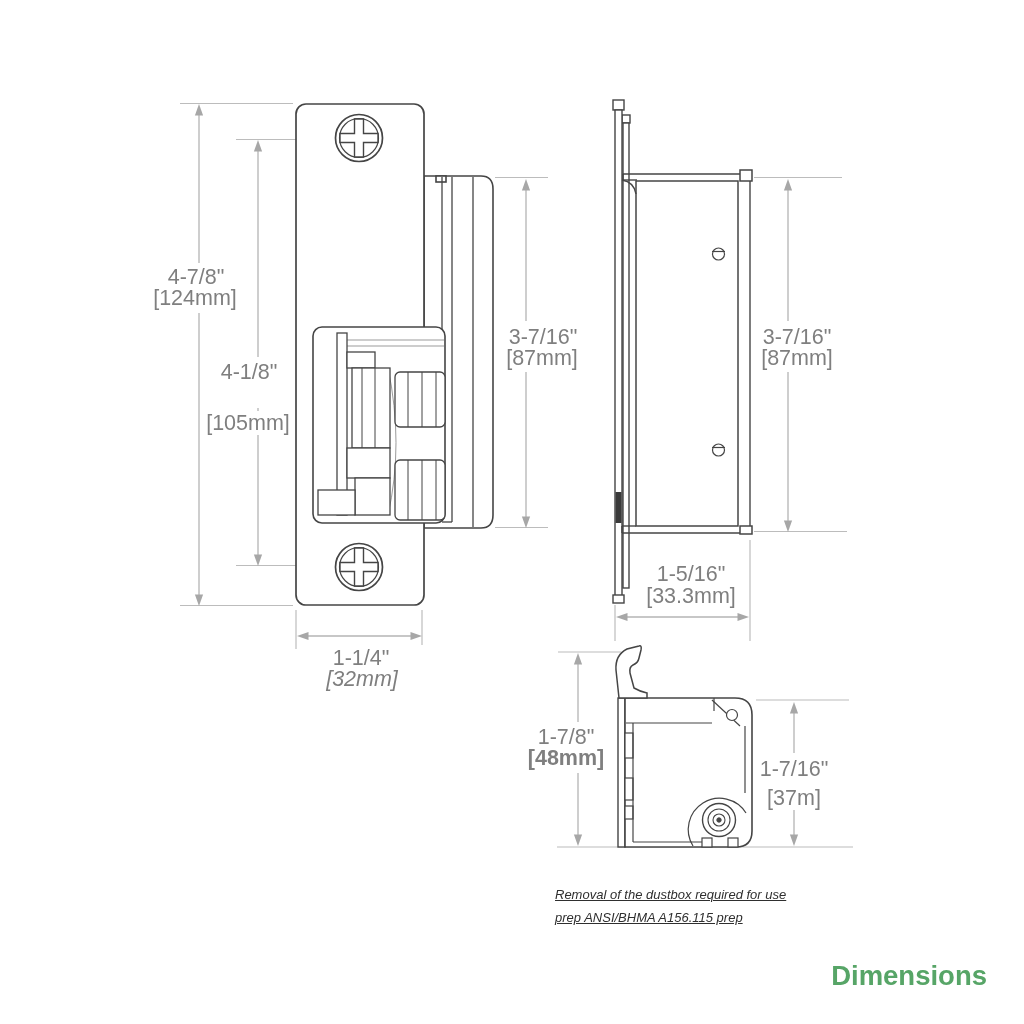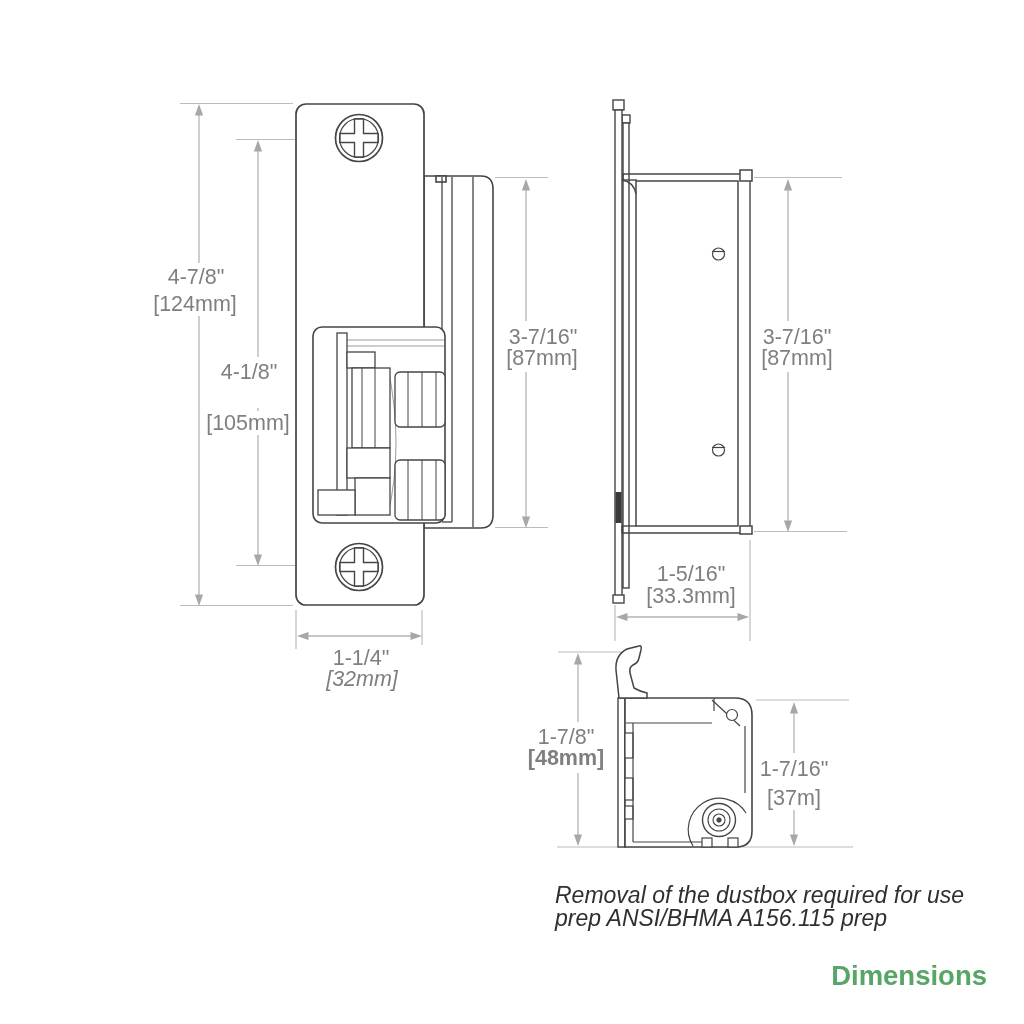--- a/index.html
+++ b/index.html
@@ -8,21 +8,21 @@
     font-family:"Liberation Sans", sans-serif;
   }
   #drawing{position:absolute;left:0;top:0;}
   .dim{
     position:absolute;transform:translateX(-50%);
     color:#7f7f7f;font-size:21.5px;line-height:24px;white-space:nowrap;
     background:#ffffff;padding:0 3px;text-align:center;
   }
   .note{
     position:absolute;left:555px;top:884px;
-    color:#2f2f2f;font-size:23px;line-height:22.5px;font-style:italic;white-space:nowrap;
+    color:#2f2f2f;font-size:13px;line-height:22.5px;font-style:italic;white-space:nowrap;text-decoration:underline;
   }
   .title{
     position:absolute;right:37px;top:960px;
     font-size:27.5px;font-weight:bold;letter-spacing:0px;margin-left:6px;
   }
 </style>
 </head>
 <body>
 
 <div id="canvas">
@@ -200,21 +200,21 @@
       <g stroke="#454545" fill="none">
         <circle cx="719" cy="820" r="16.5" stroke-width="1.4"></circle>
         <circle cx="719" cy="820" r="11" stroke-width="1.1"></circle>
         <circle cx="719" cy="820" r="6" stroke-width="1.1"></circle>
         <circle cx="719" cy="820" r="2.2" stroke-width="1" fill="#454545"></circle>
       </g>
     </g>
   </svg>
 
   <div class="dim" style="left:196px;top:265px;">4-7/8"</div>
-  <div class="dim" style="left:195px;top:292px;">[124mm]</div>
+  <div class="dim" style="left:195px;top:286px;">[124mm]</div>
 
   <div class="dim" style="left:249px;top:360px;">4-1/8"</div>
   <div class="dim" style="left:248px;top:381px;margin-top:30px;">[105mm]</div>
 
   <div class="dim" style="left:543px;top:325px;">3-7/16"</div>
   <div class="dim" style="left:542px;top:346px;">[87mm]</div>
 
   <div class="dim" style="left:361px;top:646px;">1-1/4"</div>
   <div class="dim" style="left:362px;top:667px;font-style:italic;">[32mm]</div>
 

